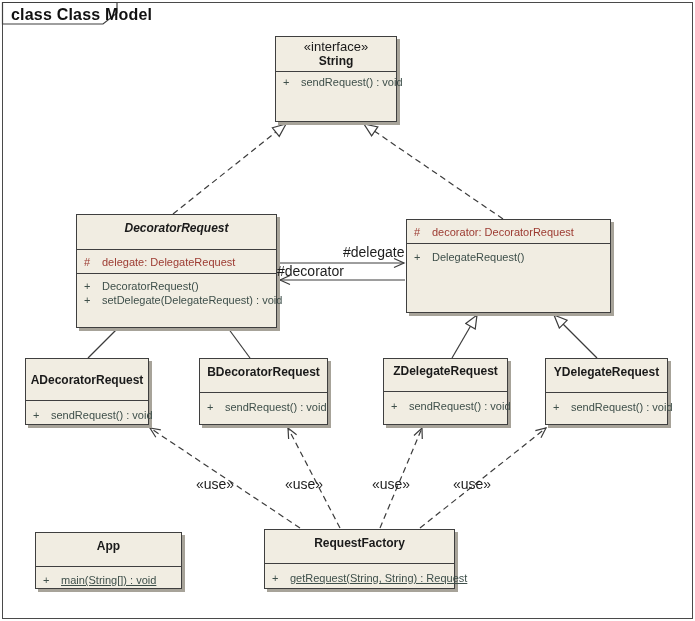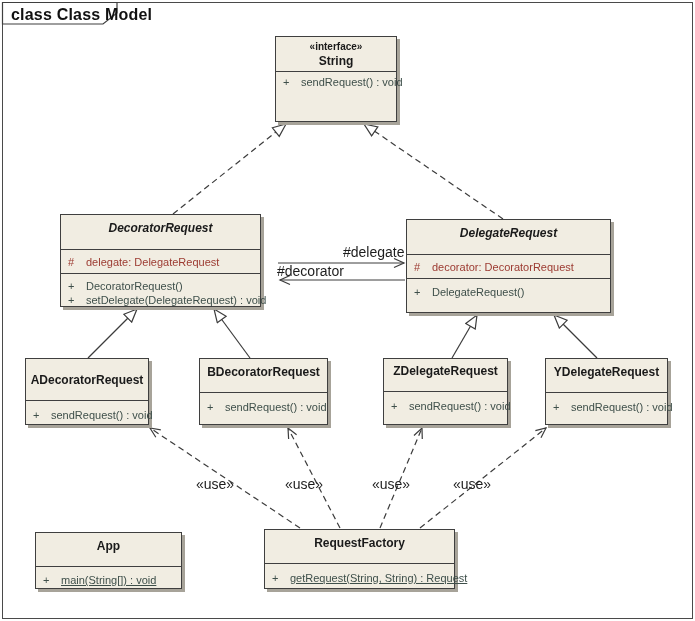--- a/index.html
+++ b/index.html
@@ -17,21 +17,21 @@
   
   .uml-class{
     position:absolute;background:#F1EDE2;border:1px solid #3f3f3f;
     box-shadow:3px 3px 0 #a7a399;box-sizing:border-box;
     display:flex;flex-direction:column;color:#1a1a1a;
   }
   .uml-header{
     text-align:center;padding:3px 4px 2px;border-bottom:1px solid #3f3f3f;
     flex:0 0 auto;
   }
-  .class-stereotype{font-size:10px;font-weight:bold;display:block;line-height:14px;}
+  .class-stereotype{font-size:13px;font-weight:normal;display:block;line-height:14px;}
   .class-name{font-size:12px;font-weight:bold;display:block;line-height:15px;}
   .abstract .class-name{font-style:italic;}
   .uml-compartment{padding:3px 4px 2px;flex:0 0 auto;box-sizing:border-box;}
   .uml-compartment.sep{border-bottom:1px solid #3f3f3f;}
   .uml-compartment.grow{flex:1 1 auto;}
   .member-row{display:flex;font-size:11px;line-height:14px;white-space:nowrap;}
   .member-vis{flex:0 0 18px;padding-left:3px;}
   .attr-row{color:#9c3a31;}
   .meth-row{color:#3e4f4a;}
   .member-sig.u{text-decoration:underline;}
@@ -86,21 +86,21 @@
       <span class="class-name">String</span>
     </div>
     <div class="uml-compartment grow">
       <div class="member-row meth-row">
         <span class="member-vis">+</span>
         <span class="member-sig">sendRequest() : void</span>
       </div>
     </div>
   </div>
 
-  <div class="uml-class abstract" style="left:60px;top:214px;width:201px;height:93px;">
+  <div class="uml-class abstract" style="left:76px;top:214px;width:201px;height:114px;">
     <div class="uml-header" style="padding-top:6px;flex-basis:26px;">
       <span class="class-name">DecoratorRequest</span>
     </div>
     <div class="uml-compartment sep" style="padding-top:5px;padding-bottom:4px;">
       <div class="member-row attr-row">
         <span class="member-vis">#</span>
         <span class="member-sig">delegate: DelegateRequest</span>
       </div>
     </div>
     <div class="uml-compartment grow" style="padding-top:5px;">
@@ -109,23 +109,20 @@
         <span class="member-sig">DecoratorRequest()</span>
       </div>
       <div class="member-row meth-row">
         <span class="member-vis">+</span>
         <span class="member-sig">setDelegate(DelegateRequest) : void</span>
       </div>
     </div>
   </div>
 
   <div class="uml-class abstract" style="left:406px;top:219px;width:205px;height:94px;">
-    <div class="uml-header" style="padding-top:6px;flex-basis:26px;">
-      <span class="class-name">DelegateRequest</span>
-    </div>
     <div class="uml-compartment sep" style="padding-top:5px;padding-bottom:4px;">
       <div class="member-row attr-row">
         <span class="member-vis">#</span>
         <span class="member-sig">decorator: DecoratorRequest</span>
       </div>
     </div>
     <div class="uml-compartment grow" style="padding-top:6px;">
       <div class="member-row meth-row">
         <span class="member-vis">+</span>
         <span class="member-sig">DelegateRequest()</span>

